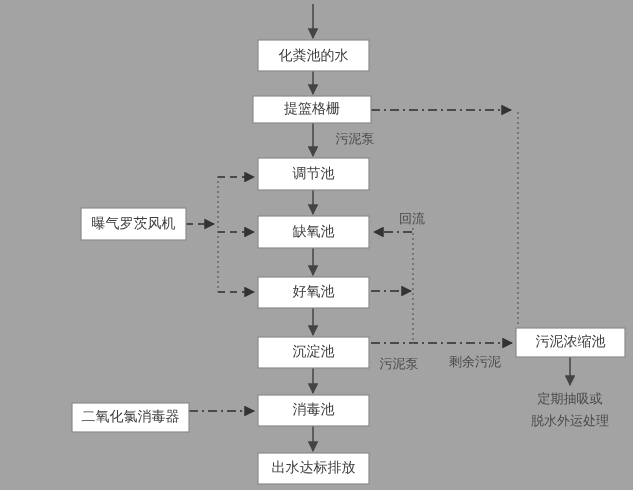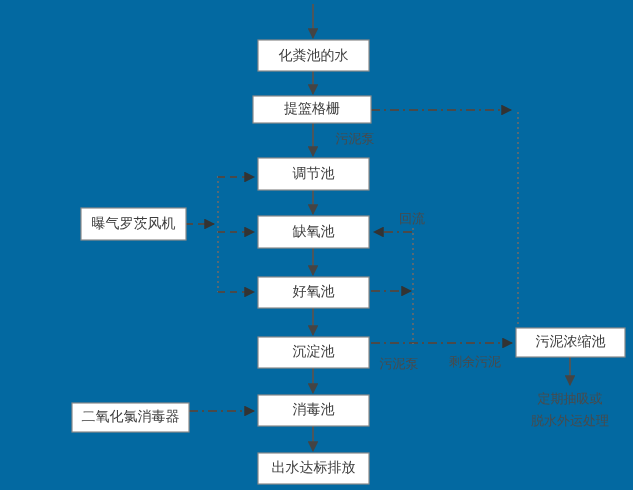--- a/index.html
+++ b/index.html
@@ -10,21 +10,21 @@
   body {
     width: 633px;
     height: 490px;
     font-family: "Liberation Serif", "DejaVu Serif", serif;
     overflow: hidden;
   }
   #diagram-root {
     position: relative;
     width: 633px;
     height: 490px;
-    background: #0369a1;
+    background: #a3a3a3;
   }
   svg#flow-svg {
     position: absolute;
     top: 0;
     left: 0;
     width: 633px;
     height: 490px;
   }
   .node-box {
     fill: #ffffff;

